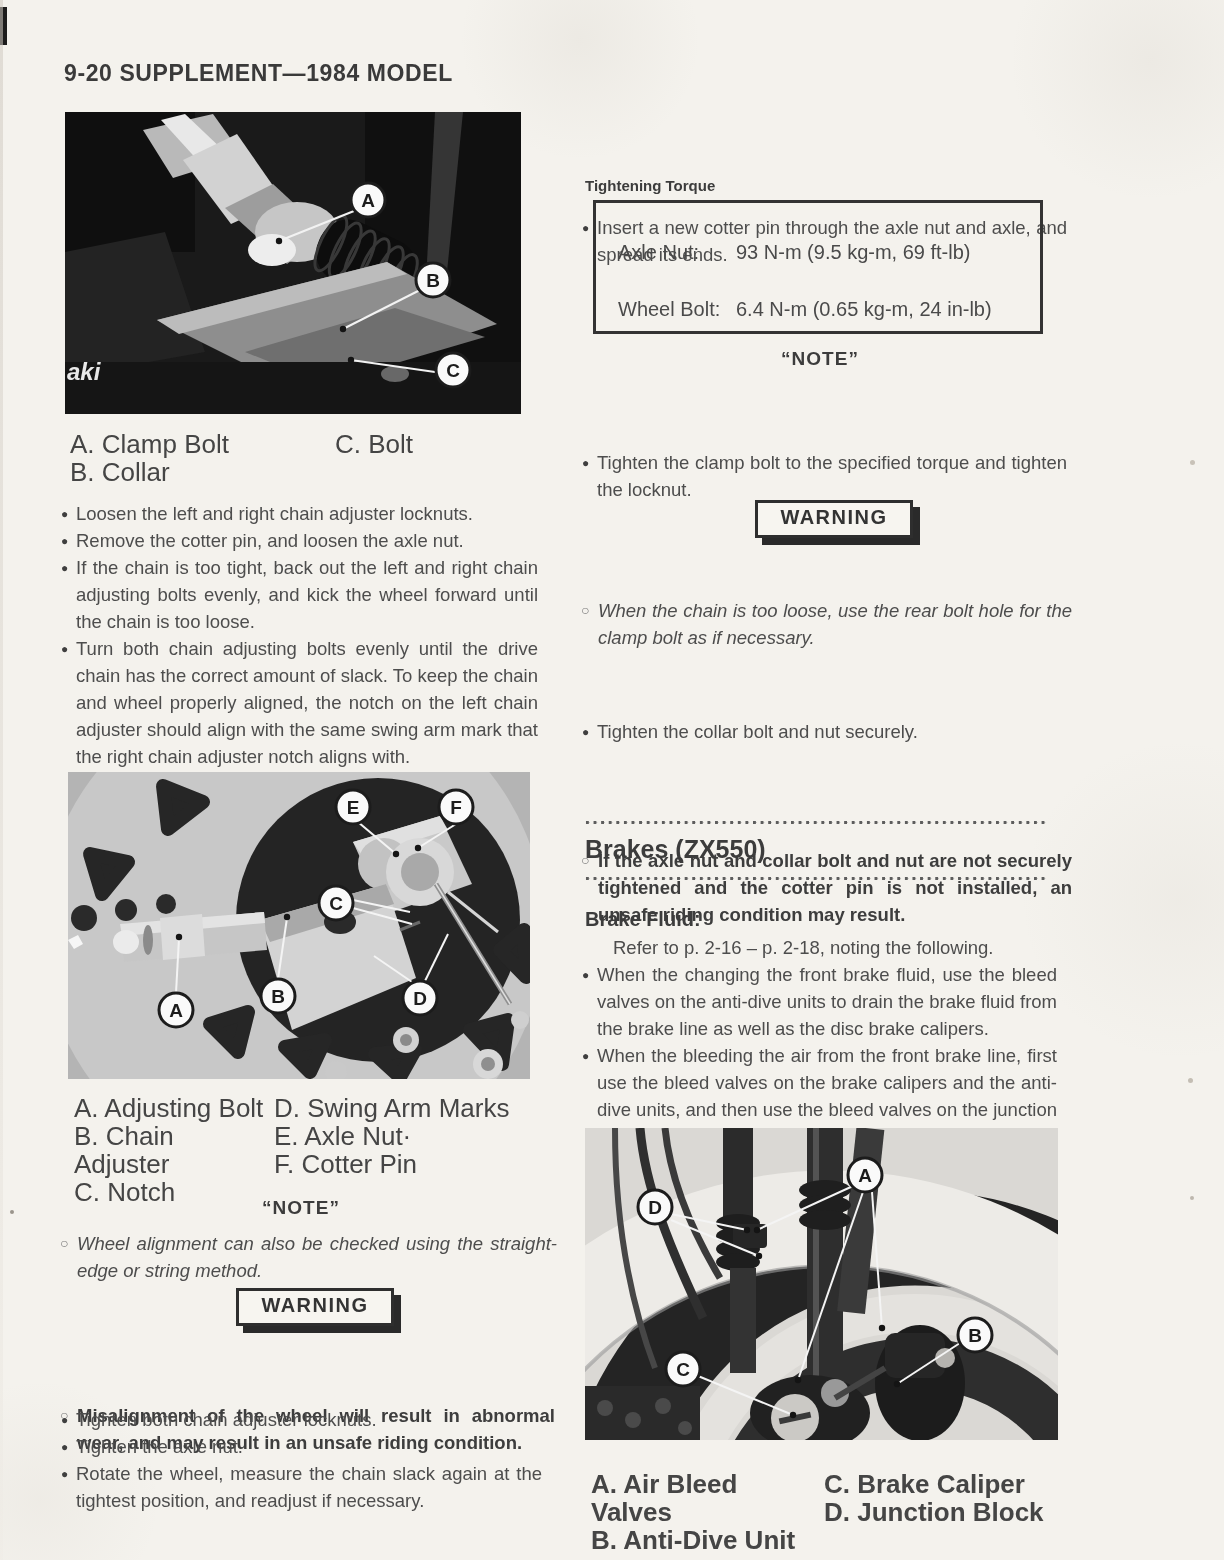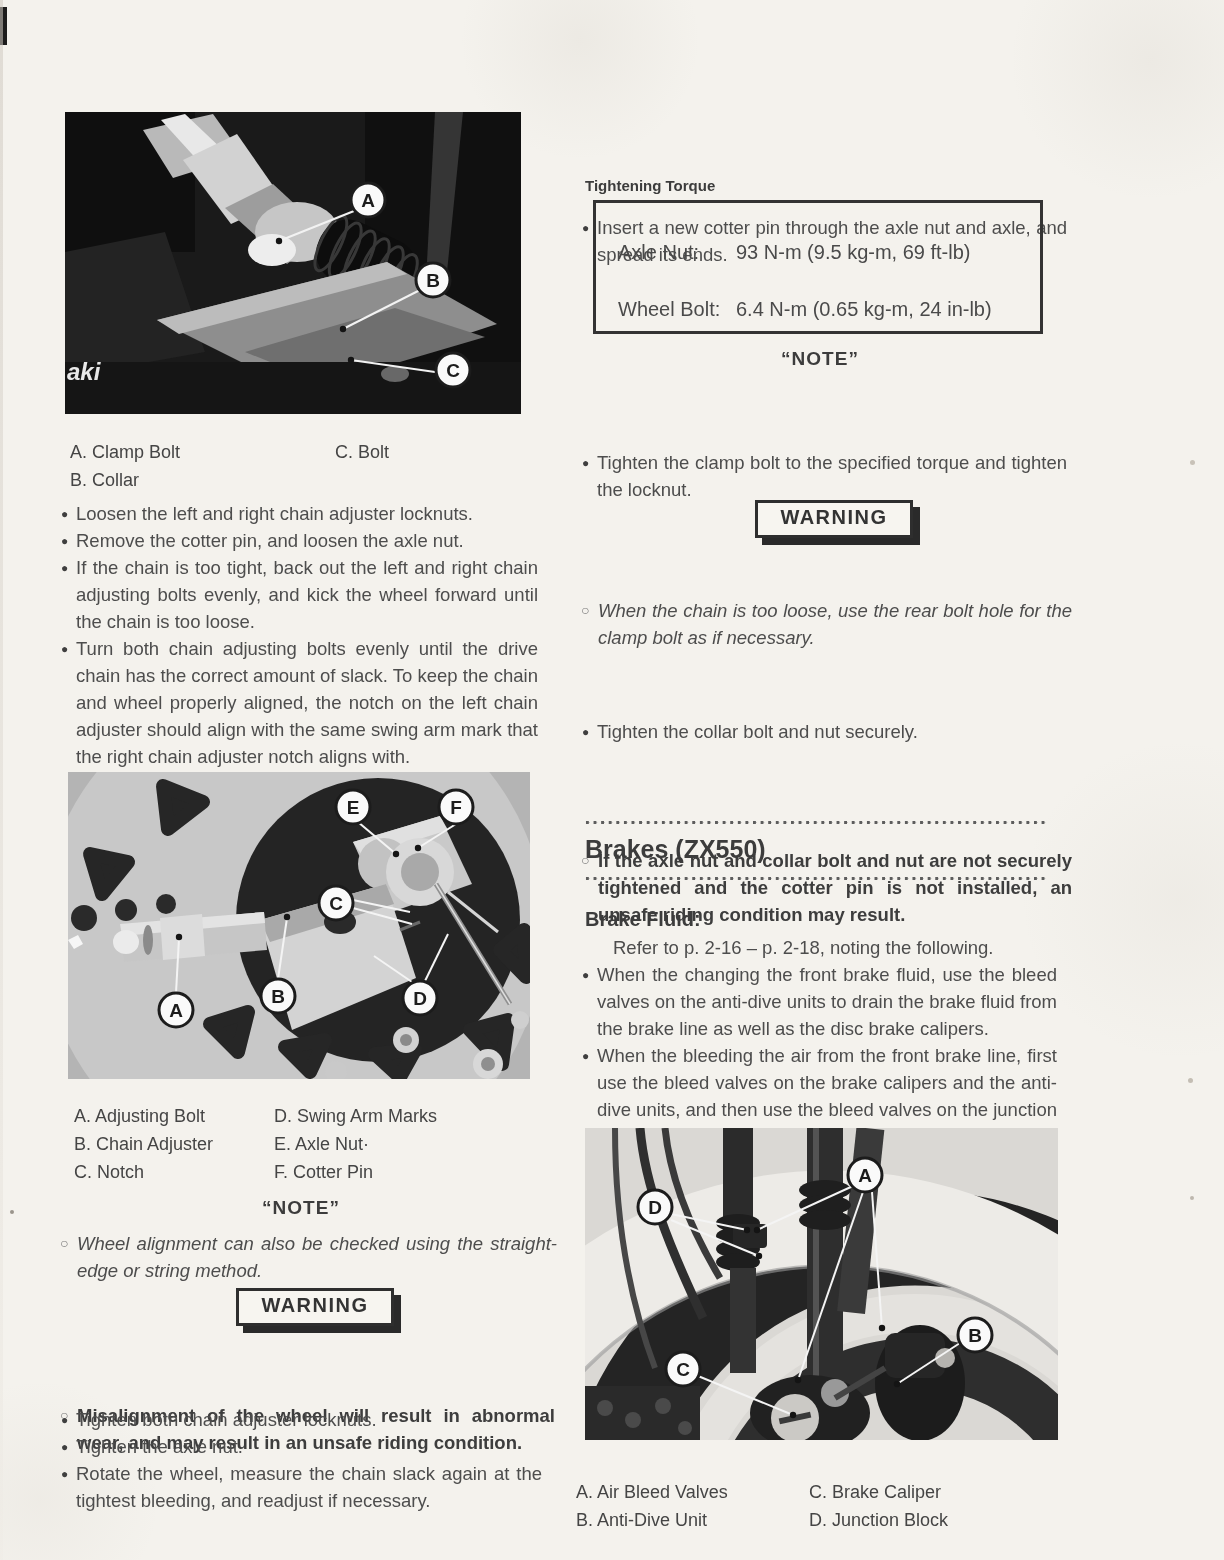--- a/index.html
+++ b/index.html
@@ -22,38 +22,39 @@
   .note-t{text-align:center;font-weight:bold;font-size:19px;color:#3c3c3c;letter-spacing:1px;}
   .wbox-wrap{display:flex;justify-content:center;}
   .wbox{border:3px solid #2e2e2e;background:#f7f5f0;box-shadow:7px 7px 0 #2a2a2a;
         padding:3px 22px 6px;font-weight:bold;font-size:20px;letter-spacing:1.5px;color:#333;margin-left:28px;}
   .tq-h{font-size:15px;font-weight:bold;color:#3c3c3c;}
   .tqbox{border:3px solid #333;padding:6px 10px 8px;background:transparent;}
   .tqrow{display:grid;grid-template-columns:118px 1fr;font-size:20px;line-height:28px;color:#4a4a4a;padding-left:12px;margin-top:29px;}
   .dotline{height:5px;background-image:radial-gradient(circle at 2.5px 2.5px,#5d5d5d 1.5px,transparent 1.9px);
            background-size:7.6px 5px;background-repeat:repeat-x;}
   .sect{font-size:25px;font-weight:bold;color:#3c3c3c;}
-  .cap{display:flex;font-size:18px;line-height:28px;color:#454545;margin-top:8px;}
+  .cap{display:flex;font-size:26px;line-height:28px;color:#454545;}
   .capcol{display:flex;flex-direction:column;}
   .photo{background:#111;}
   svg text{font-family:"Liberation Sans","DejaVu Sans",sans-serif;}
   .speck{position:absolute;border-radius:50%;}
 </style>
 </head>
 <body>
 
 <div class="page">
 
   <div class="abs" style="left:0;top:7px;width:7px;height:38px;background:#1c1c1c;"></div>
   <div class="abs" style="left:0;top:0;width:3px;height:100%;background:linear-gradient(#cfc9c0,#efece6);opacity:.55;"></div>
   <div class="speck" style="left:10px;top:1210px;width:4px;height:4px;background:#9a958c;"></div>
   <div class="speck" style="left:1190px;top:460px;width:5px;height:5px;background:#c8c2b8;"></div>
   <div class="speck" style="left:1188px;top:1078px;width:5px;height:5px;background:#c4beb4;"></div>
   <div class="speck" style="left:1190px;top:1196px;width:4px;height:4px;background:#bdb8ae;"></div>
 
+  <div class="abs hdr" style="left:64px;top:60px;">9-20  SUPPLEMENT—1984 MODEL</div>
 
   <svg class="abs photo" style="left:65px;top:112px;" width="456" height="302" viewBox="0 0 456 302">
     <g>
       <rect width="456" height="302" fill="#1a1a1a"></rect>
       <rect x="300" y="0" width="156" height="302" fill="#101010"></rect>
       <polygon points="370,0 398,0 382,160 362,150" fill="#5a5a5a" opacity="0.5"></polygon>
       <rect x="0" y="0" width="130" height="140" fill="#0f0f0f"></rect>
       <polygon points="0,140 100,120 140,240 0,265" fill="#232323"></polygon>
       <polygon points="78,18 148,2 178,44 108,66" fill="#b9b9b9"></polygon>
       <polygon points="96,8 120,2 160,40 136,52" fill="#e8e8e8"></polygon>
@@ -221,21 +222,21 @@
   <div class="abs body-text ital oi" style="left:64px;top:1230px;width:480px;">Wheel alignment can also be checked using the straight-edge or string method.</div>
 
   <div class="abs wbox-wrap" style="left:64px;top:1288px;width:474px;">
     <div class="wbox">WARNING</div>
   </div>
   <div class="abs body-text bold oi" style="left:64px;top:1348px;width:478px;">Misalignment of the wheel will result in abnormal wear, and may result in an unsafe riding condition.</div>
 
   <div class="abs body-text" style="left:64px;top:1406px;width:478px;">
     <div class="bi">Tighten both chain adjuster locknuts.</div>
     <div class="bi">Tighten the axle nut.</div>
-    <div class="bi">Rotate the wheel, measure the chain slack again at the tightest bleeding, and readjust if necessary.</div>
+    <div class="bi">Rotate the wheel, measure the chain slack again at the tightest position, and readjust if necessary.</div>
   </div>
 
   <div class="abs body-text bi" style="left:585px;top:106px;width:470px;">Insert a new cotter pin through the axle nut and axle, and spread its ends.</div>
 
   <div class="abs tq-h" style="left:585px;top:177px;">Tightening Torque</div>
 
   <div class="abs tqbox" style="left:593px;top:200px;width:424px;">
     <div class="tqrow">
       <span>Axle Nut:</span>
       <span>93 N-m (9.5 kg-m, 69 ft-lb)</span>
@@ -340,21 +341,21 @@
     <g>
       <circle cx="390" cy="207" r="17" fill="#fafafa" stroke="#1c1c1c" stroke-width="3"></circle>
       <text x="390" y="214" text-anchor="middle" font-size="19" font-weight="bold" fill="#1c1c1c">B</text>
     </g>
     <g>
       <circle cx="98" cy="241" r="17" fill="#fafafa" stroke="#1c1c1c" stroke-width="3"></circle>
       <text x="98" y="248" text-anchor="middle" font-size="19" font-weight="bold" fill="#1c1c1c">C</text>
     </g>
   </svg>
 
-  <div class="abs cap" style="left:576px;top:1470px;width:470px;">
+  <div class="abs cap" style="left:591px;top:1470px;width:470px;font-weight:bold;">
     <div class="capcol" style="width:233px;">
       <div>A. Air Bleed Valves</div>
       <div>B. Anti-Dive Unit</div>
     </div>
     <div class="capcol">
       <div>C. Brake Caliper</div>
       <div>D. Junction Block</div>
     </div>
   </div>
 

